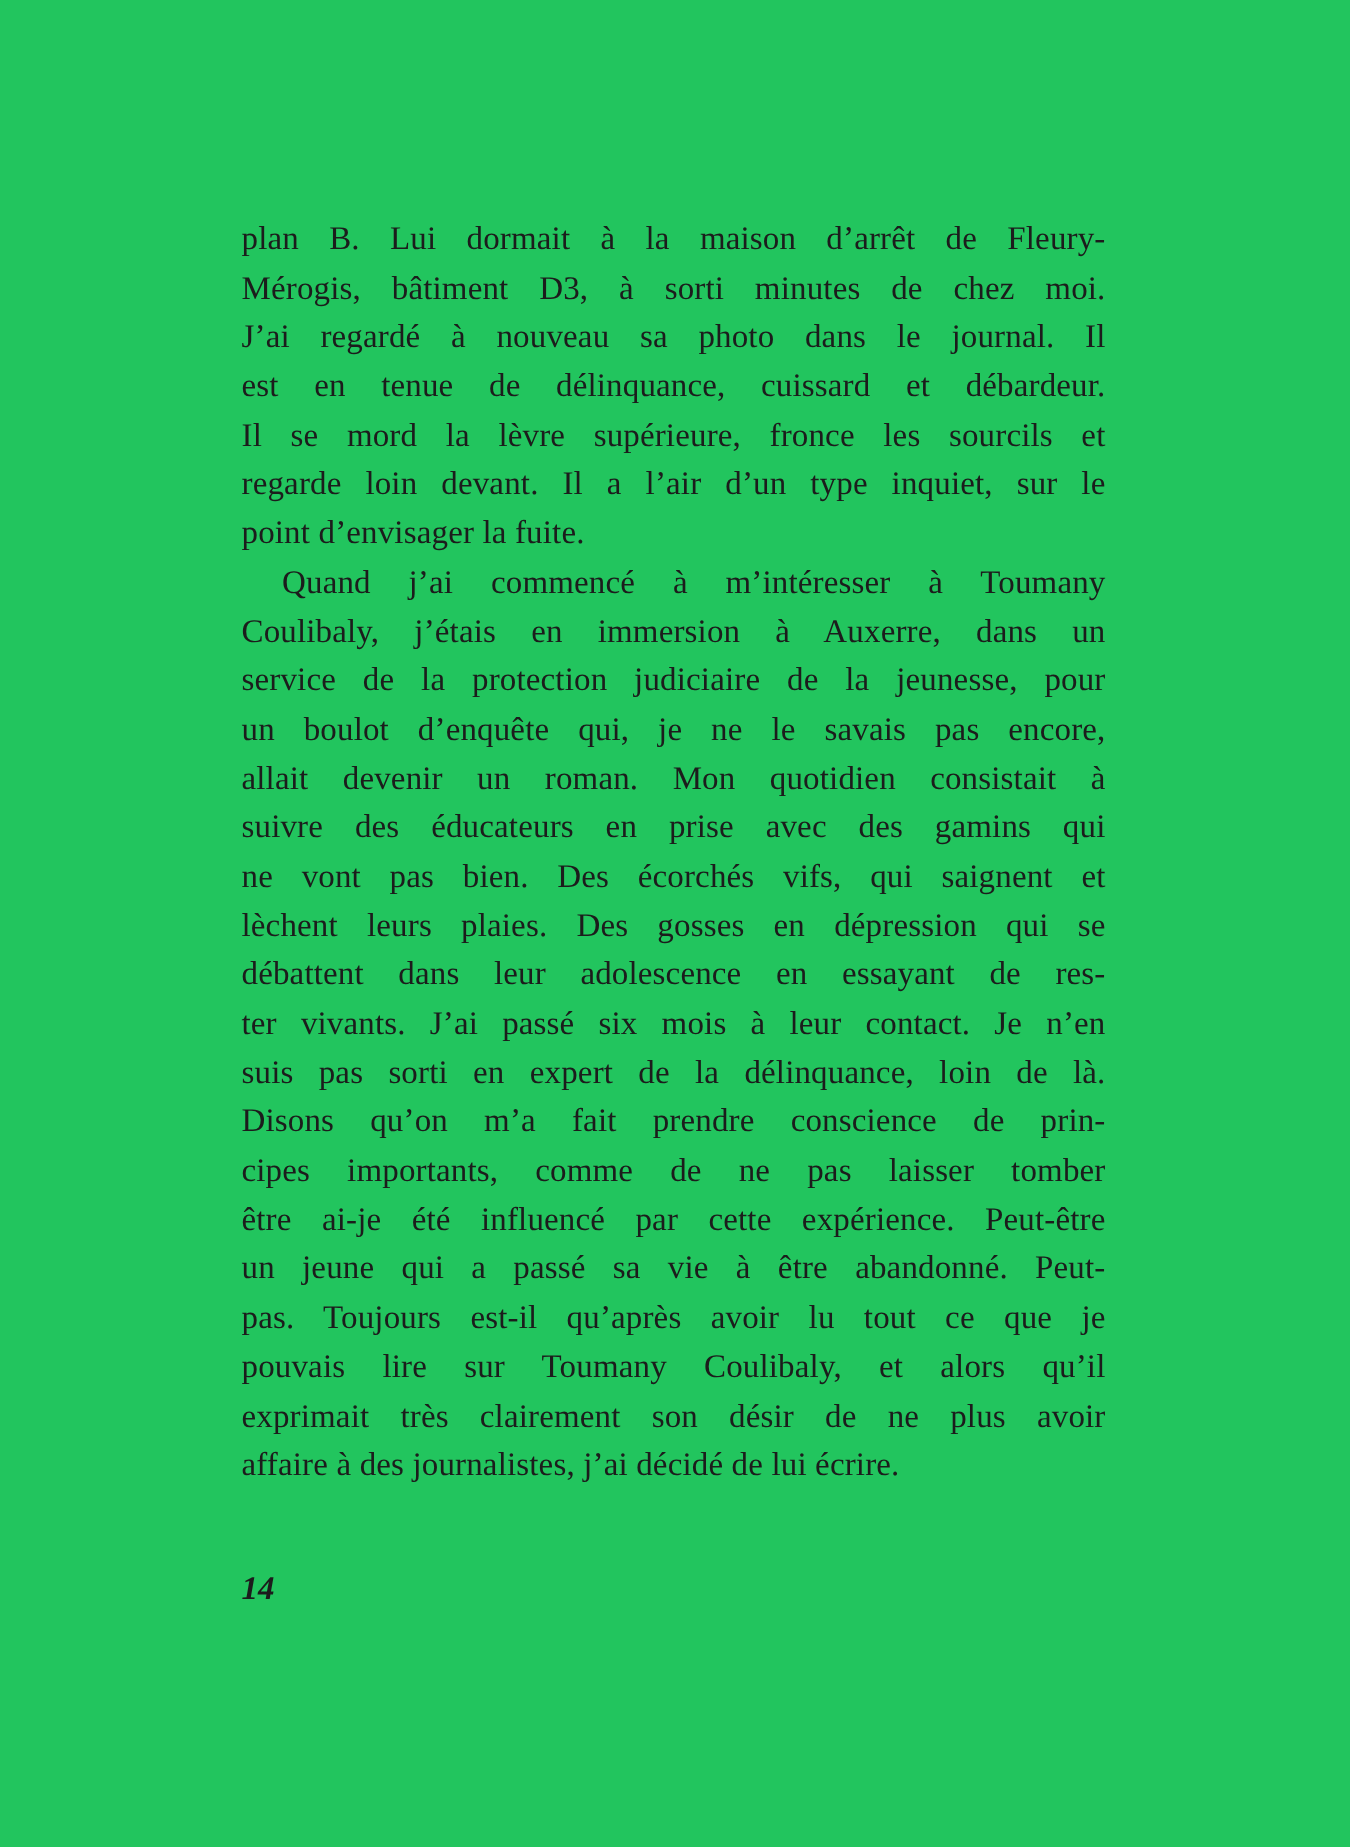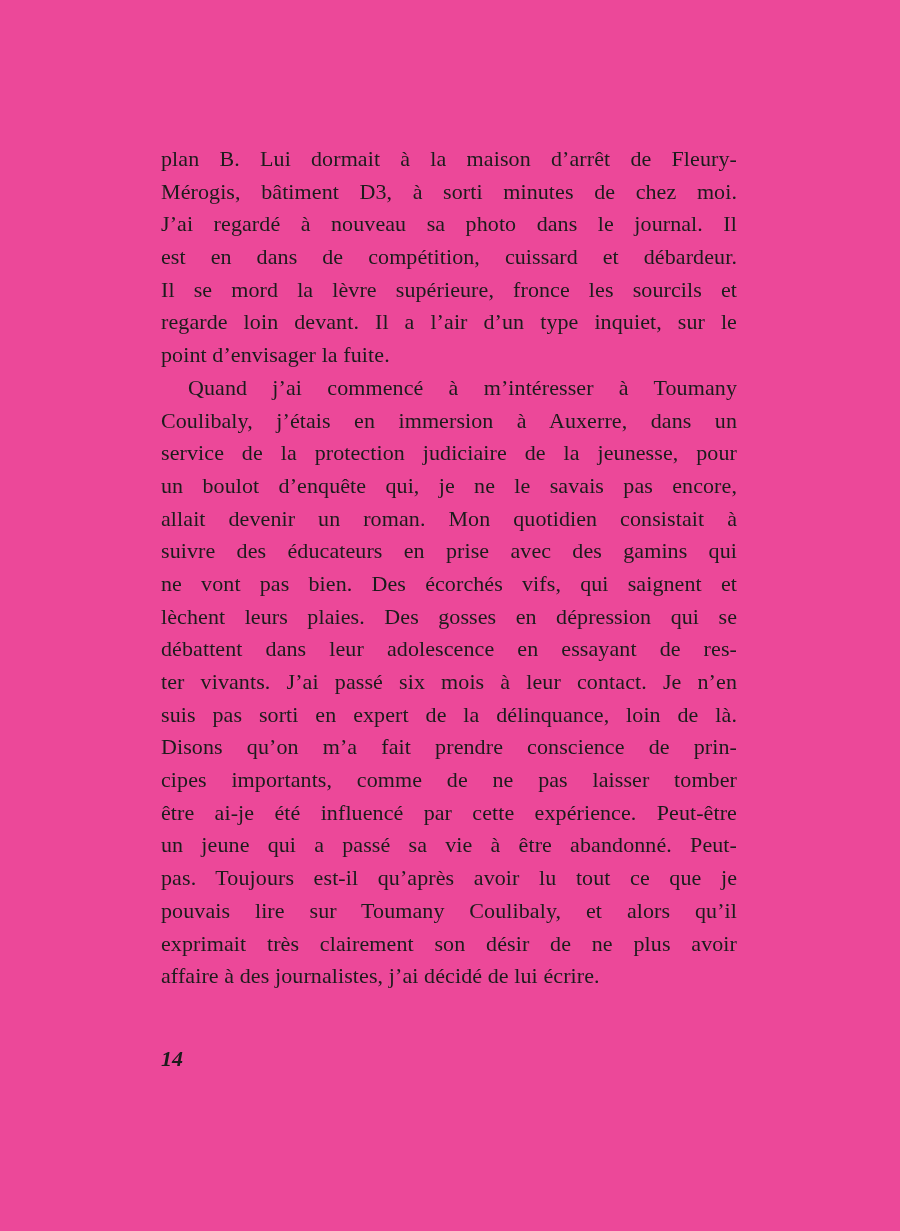--- a/index.html
+++ b/index.html
@@ -4,21 +4,21 @@
 <style>
   html, body {
     margin: 0;
     padding: 0;
     background: #ffffff;
   }
   .book-page {
     position: relative;
     width: 900px;
     height: 1231px;
-    background: #ec4899;
+    background: #22c55e;
     overflow: hidden;
     font-family: "Liberation Serif", serif;
   }
   .text-block {
     position: absolute;
     left: 161px;
     top: 143px;
     width: 576px;
     color: #1c1c1c;
   }
@@ -55,21 +55,21 @@
 </style>
 </head>
 <body>
 
 <div class="book-page">
   <div class="text-block" id="text-block">
       <div class="paragraph">
         <div class="line">plan B. Lui dormait à la maison d’arrêt de Fleury-</div>
         <div class="line">Mérogis, bâtiment D3, à sorti minutes de chez moi.</div>
         <div class="line">J’ai regardé à nouveau sa photo dans le journal. Il</div>
-        <div class="line">est en dans de compétition, cuissard et débardeur.</div>
+        <div class="line">est en tenue de délinquance, cuissard et débardeur.</div>
         <div class="line">Il se mord la lèvre supérieure, fronce les sourcils et</div>
         <div class="line">regarde loin devant. Il a l’air d’un type inquiet, sur le</div>
         <div class="line last">point d’envisager la fuite.</div>
       </div>
       <div class="paragraph">
         <div class="line indent">Quand j’ai commencé à m’intéresser à Toumany</div>
         <div class="line">Coulibaly, j’étais en immersion à Auxerre, dans un</div>
         <div class="line">service de la protection judiciaire de la jeunesse, pour</div>
         <div class="line">un boulot d’enquête qui, je ne le savais pas encore,</div>
         <div class="line">allait devenir un roman. Mon quotidien consistait à</div>

